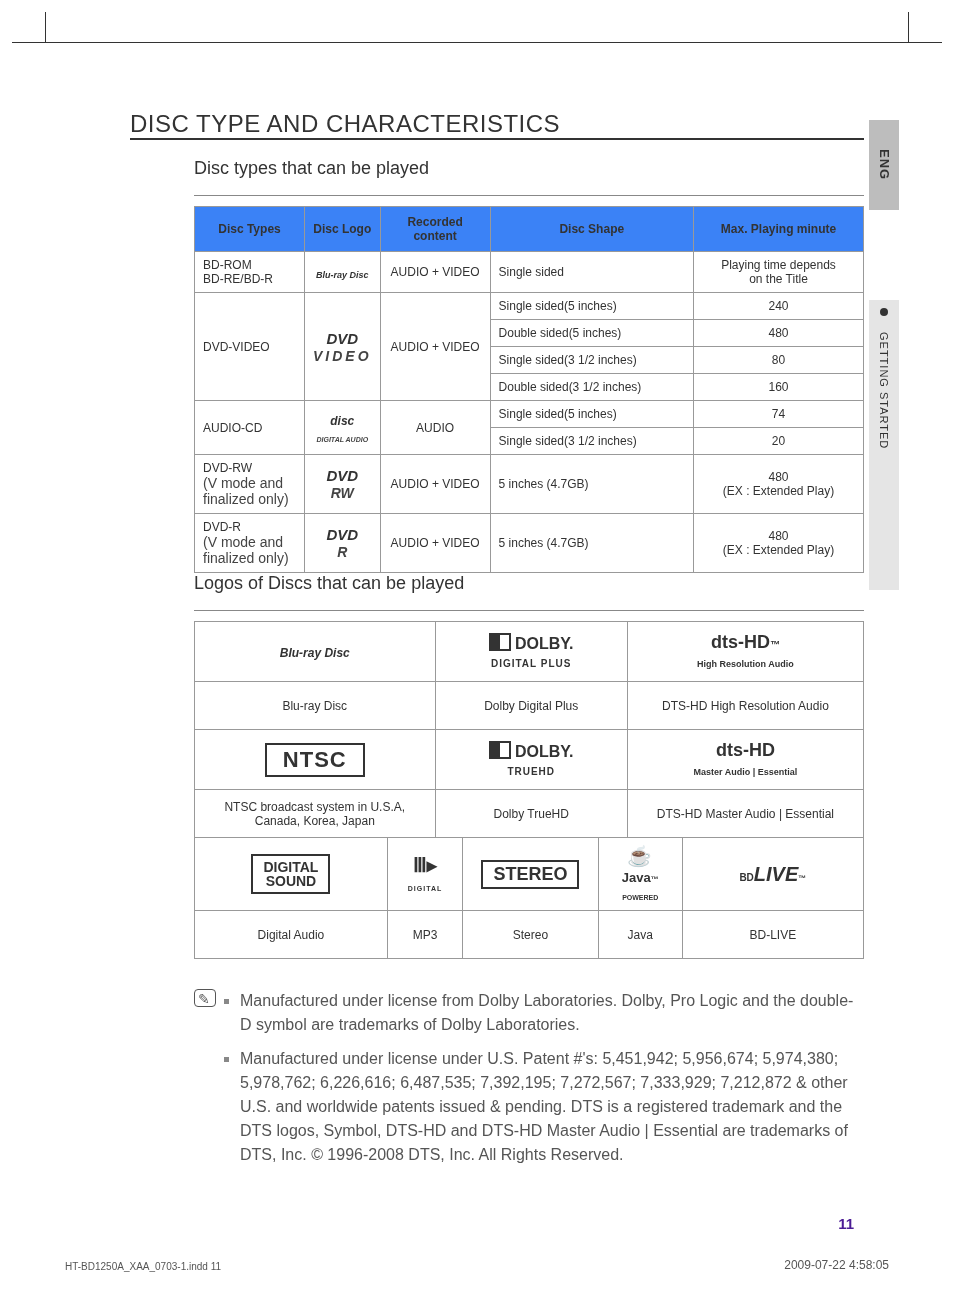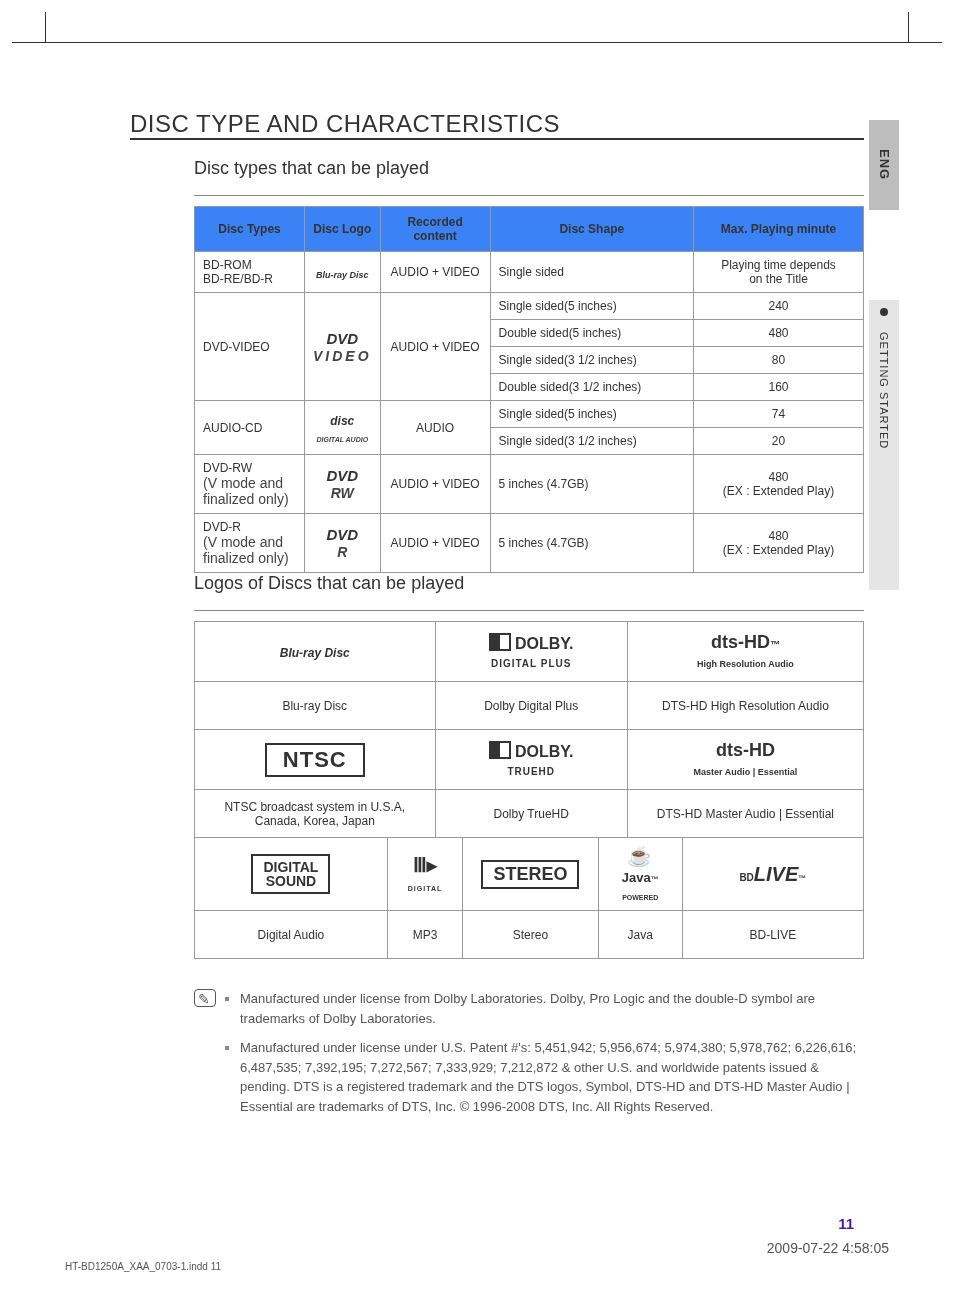--- a/index.html
+++ b/index.html
@@ -26,30 +26,30 @@
   .logo-cell { text-align:center; font-style: italic; font-weight:bold; font-size:15px; }
   .sub-line { font-size: 14px; color: #444; }
   ul.bullets { list-style: disc; margin: 10px 0 28px 80px; font-size: 13px; line-height: 1.5; }
   table.logo-grid { border-collapse: collapse; width: 100%; font-size: 12px; }
   table.logo-grid td { border: 1px solid #999; text-align: center; vertical-align: middle; padding: 6px 4px; height: 48px; }
   table.logo-grid td.logo { height: 60px; font-weight: bold; font-size: 16px; }
   .ntsc-box { border: 2px solid #333; display:inline-block; padding: 2px 16px; font-weight: bold; font-size: 22px; letter-spacing: 1px; }
   .dolby-box::before { content: ""; display:inline-block; width:18px; height:14px; border:2px solid #333; margin-right:4px; vertical-align:-2px; background: linear-gradient(to right, #333 50%, #fff 50%); }
   .stereo-box { border:2px solid #333; display:inline-block; padding: 2px 10px; font-weight:bold; font-size:18px; }
   .digital-sound { font-weight:bold; font-size:14px; line-height:1; text-align:center; border:2px solid #333; display:inline-block; padding:4px 10px; }
-  .notes { display:flex; margin: 30px 0 0 64px; font-size: 13px; line-height: 1.5; color:#444; }
+  .notes { display:flex; margin: 30px 0 0 64px; font-size: 16px; line-height: 1.5; color:#444; }
   .notes .note-icon { width: 28px; flex: 0 0 28px; }
   .notes .note-icon span { display:inline-block; border:1.5px solid #555; border-radius:4px; width:22px; height:18px; position:relative; }
   .notes .note-icon span::after { content:"✎"; position:absolute; top:-1px; left:3px; font-size:14px; color:#555; }
   .notes ul { list-style: square; margin-left: 18px; }
   .notes ul li { margin-bottom: 10px; color:#555; }
   .notes ul li::marker { color:#888; }
   .page-num { position:absolute; bottom: 80px; right: 100px; font-weight:bold; font-size:15px; color:#4c1d95;}
   .footer-left { position:absolute; bottom: 40px; left: 65px; font-size:10px; color:#555; }
-  .footer-right { position:absolute; bottom: 56px; right: 65px; font-size:14px; color:#555; }
+  .footer-right { position:absolute; bottom: 40px; right: 65px; font-size:12px; color:#555; }
   .crop-top { position:absolute; top:12px; left:45px; width:18px; height:30px; border-left:1px solid #333; }
   .crop-top2 { position:absolute; top:12px; right:45px; width:18px; height:30px; border-right:1px solid #333; }
   .crop-h  { position:absolute; top:42px; left:12px; right:12px; border-top:1px solid #333; }
 </style>
 </head>
 <body>
 
 <div class="page">
   <div class="crop-top"></div>
   <div class="crop-top2"></div>

